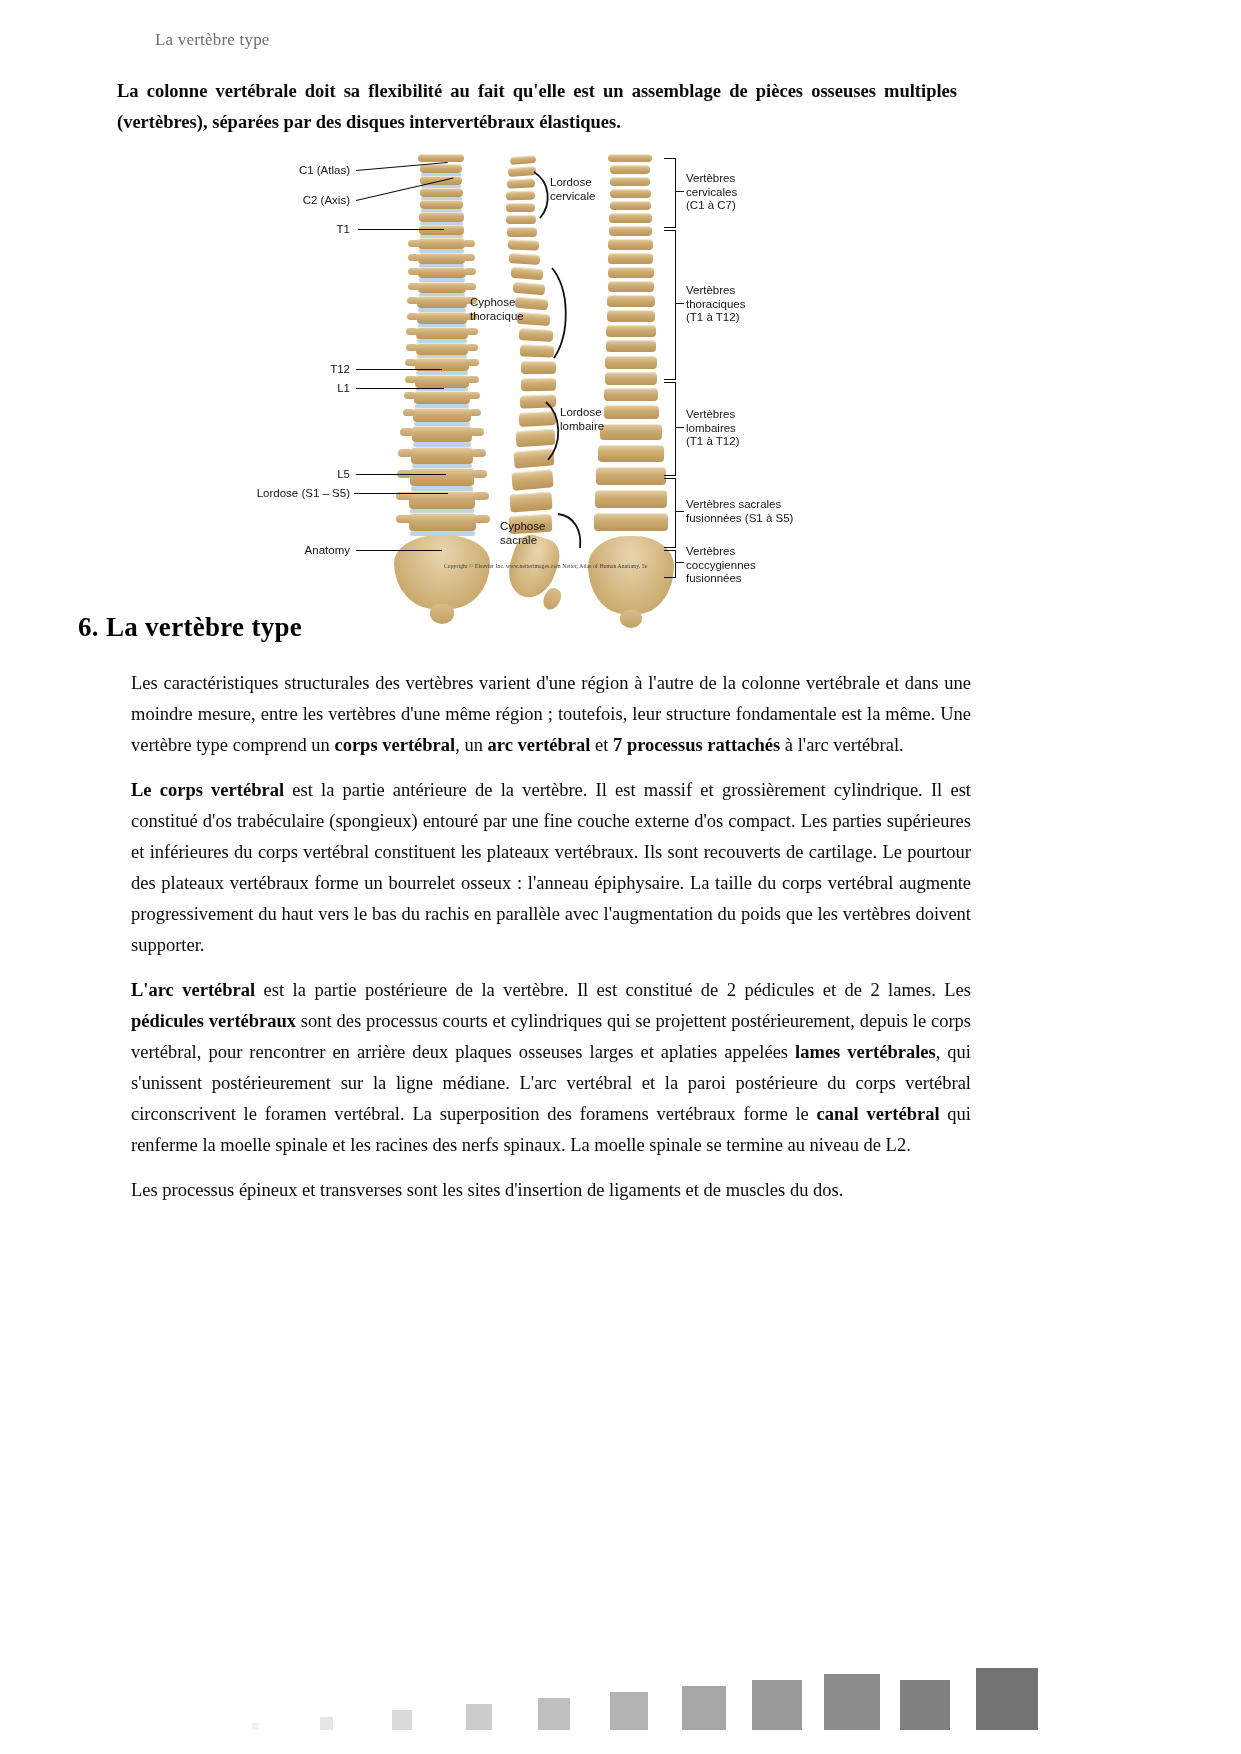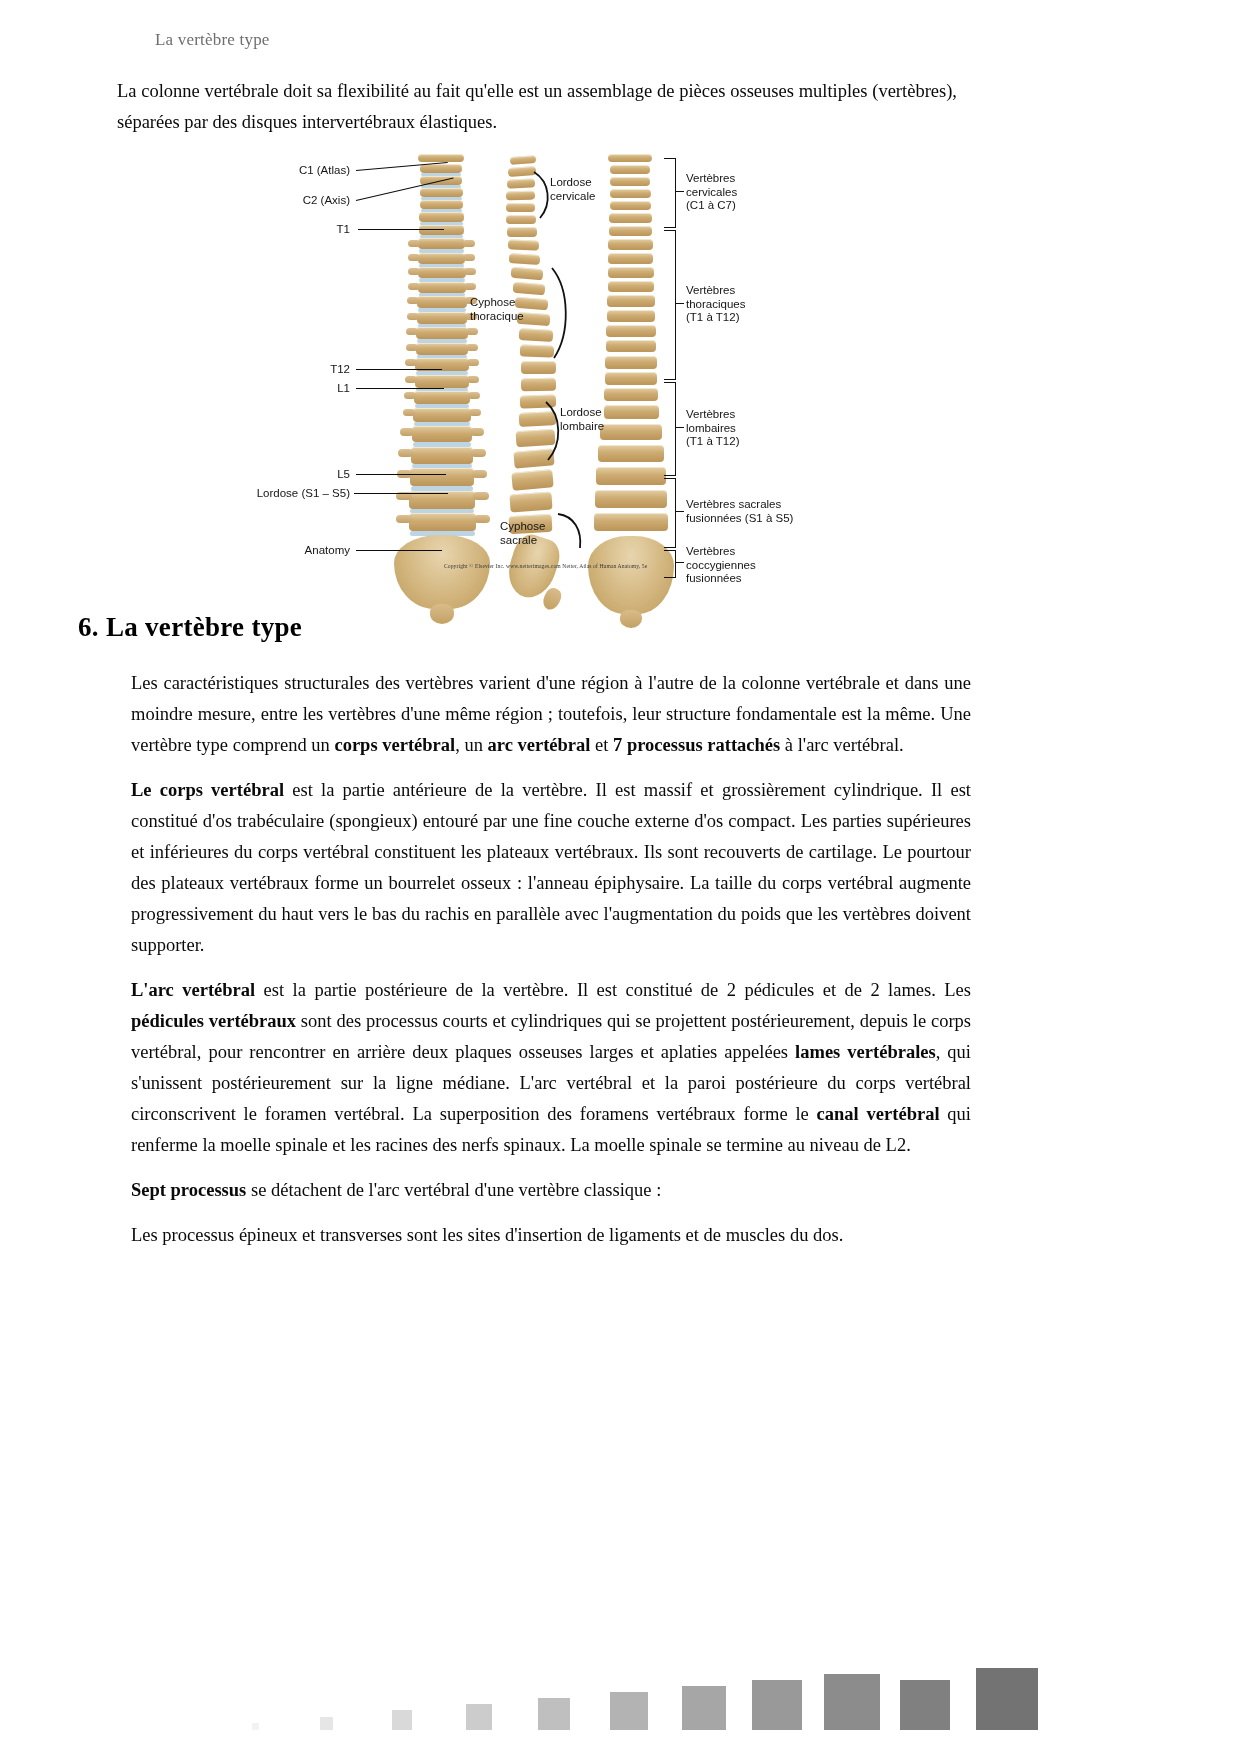--- a/index.html
+++ b/index.html
@@ -27,20 +27,21 @@
     color: #6e6e6e;
     letter-spacing: .2px;
   }
 
   
   .content {
     position: absolute;
     left: 117px;
     top: 76px;
     width: 840px;
+    font-weight: bold;
   }
 
   p.body {
     margin: 0 0 14px 0;
     font-size: 18.5px;
     line-height: 31px;
     text-align: justify;
     text-justify: inter-word;
     color: #0a0a0a;
   }
@@ -442,23 +443,20 @@
   </p>
 
   <p class="body">
     <b>Le corps vertébral</b><span> est la partie antérieure de la vertèbre. Il est massif et grossièrement cylindrique. Il est constitué d'os trabéculaire (spongieux) entouré par une fine couche externe d'os compact. Les parties supérieures et inférieures du corps vertébral constituent les plateaux vertébraux. Ils sont recouverts de cartilage. Le pourtour des plateaux vertébraux forme un bourrelet osseux : l'anneau épiphysaire. La taille du corps vertébral augmente progressivement du haut vers le bas du rachis en parallèle avec l'augmentation du poids que les vertèbres doivent supporter.</span>
   </p>
 
   <p class="body">
     <b>L'arc vertébral</b><span> est la partie postérieure de la vertèbre. Il est constitué de 2 pédicules et de 2 lames. Les </span><b>pédicules vertébraux</b><span> sont des processus courts et cylindriques qui se projettent postérieurement, depuis le corps vertébral, pour rencontrer en arrière deux plaques osseuses larges et aplaties appelées </span><b>lames vertébrales</b><span>, qui s'unissent postérieurement sur la ligne médiane. L'arc vertébral et la paroi postérieure du corps vertébral circonscrivent le foramen vertébral. La superposition des foramens vertébraux forme le </span><b>canal vertébral</b><span> qui renferme la moelle spinale et les racines des nerfs spinaux. La moelle spinale se termine au niveau de L2.</span>
   </p>
 
-  <p class="body">
-    <b>Sept processus</b><span> se détachent de l'arc vertébral d'une vertèbre classique :</span>
-  </p>
 
 
 
   <p class="body">Les processus épineux et transverses sont les sites d'insertion de ligaments et de muscles du dos.</p>
 </div>
 
 <div class="footer-bar">
   <div class="sq" style="left: 252px; width: 7px; height: 7px; background: rgb(242, 242, 242);"></div>
   <div class="sq" style="left: 320px; width: 13px; height: 13px; background: rgb(230, 230, 230);"></div>
   <div class="sq" style="left: 392px; width: 20px; height: 20px; background: rgb(217, 217, 217);"></div>

